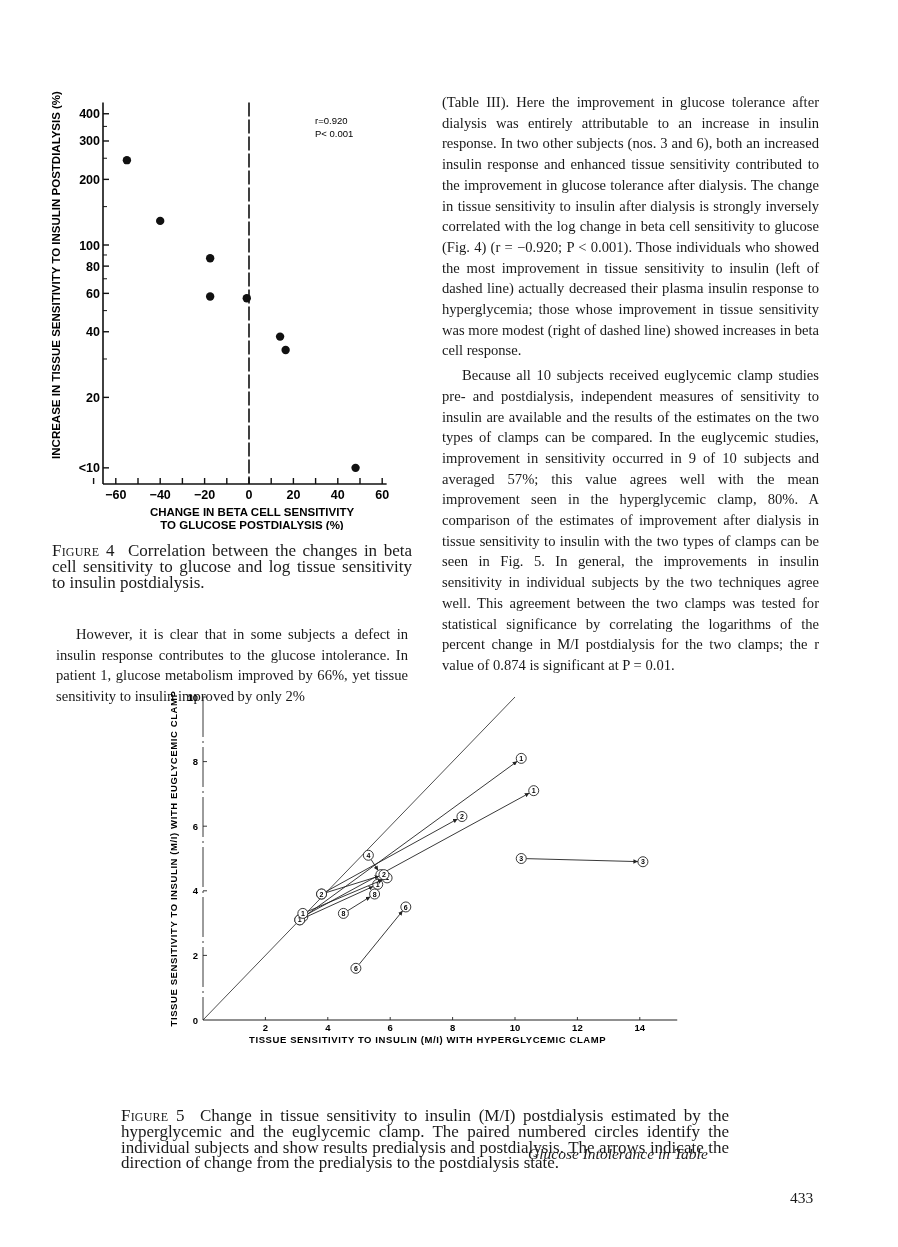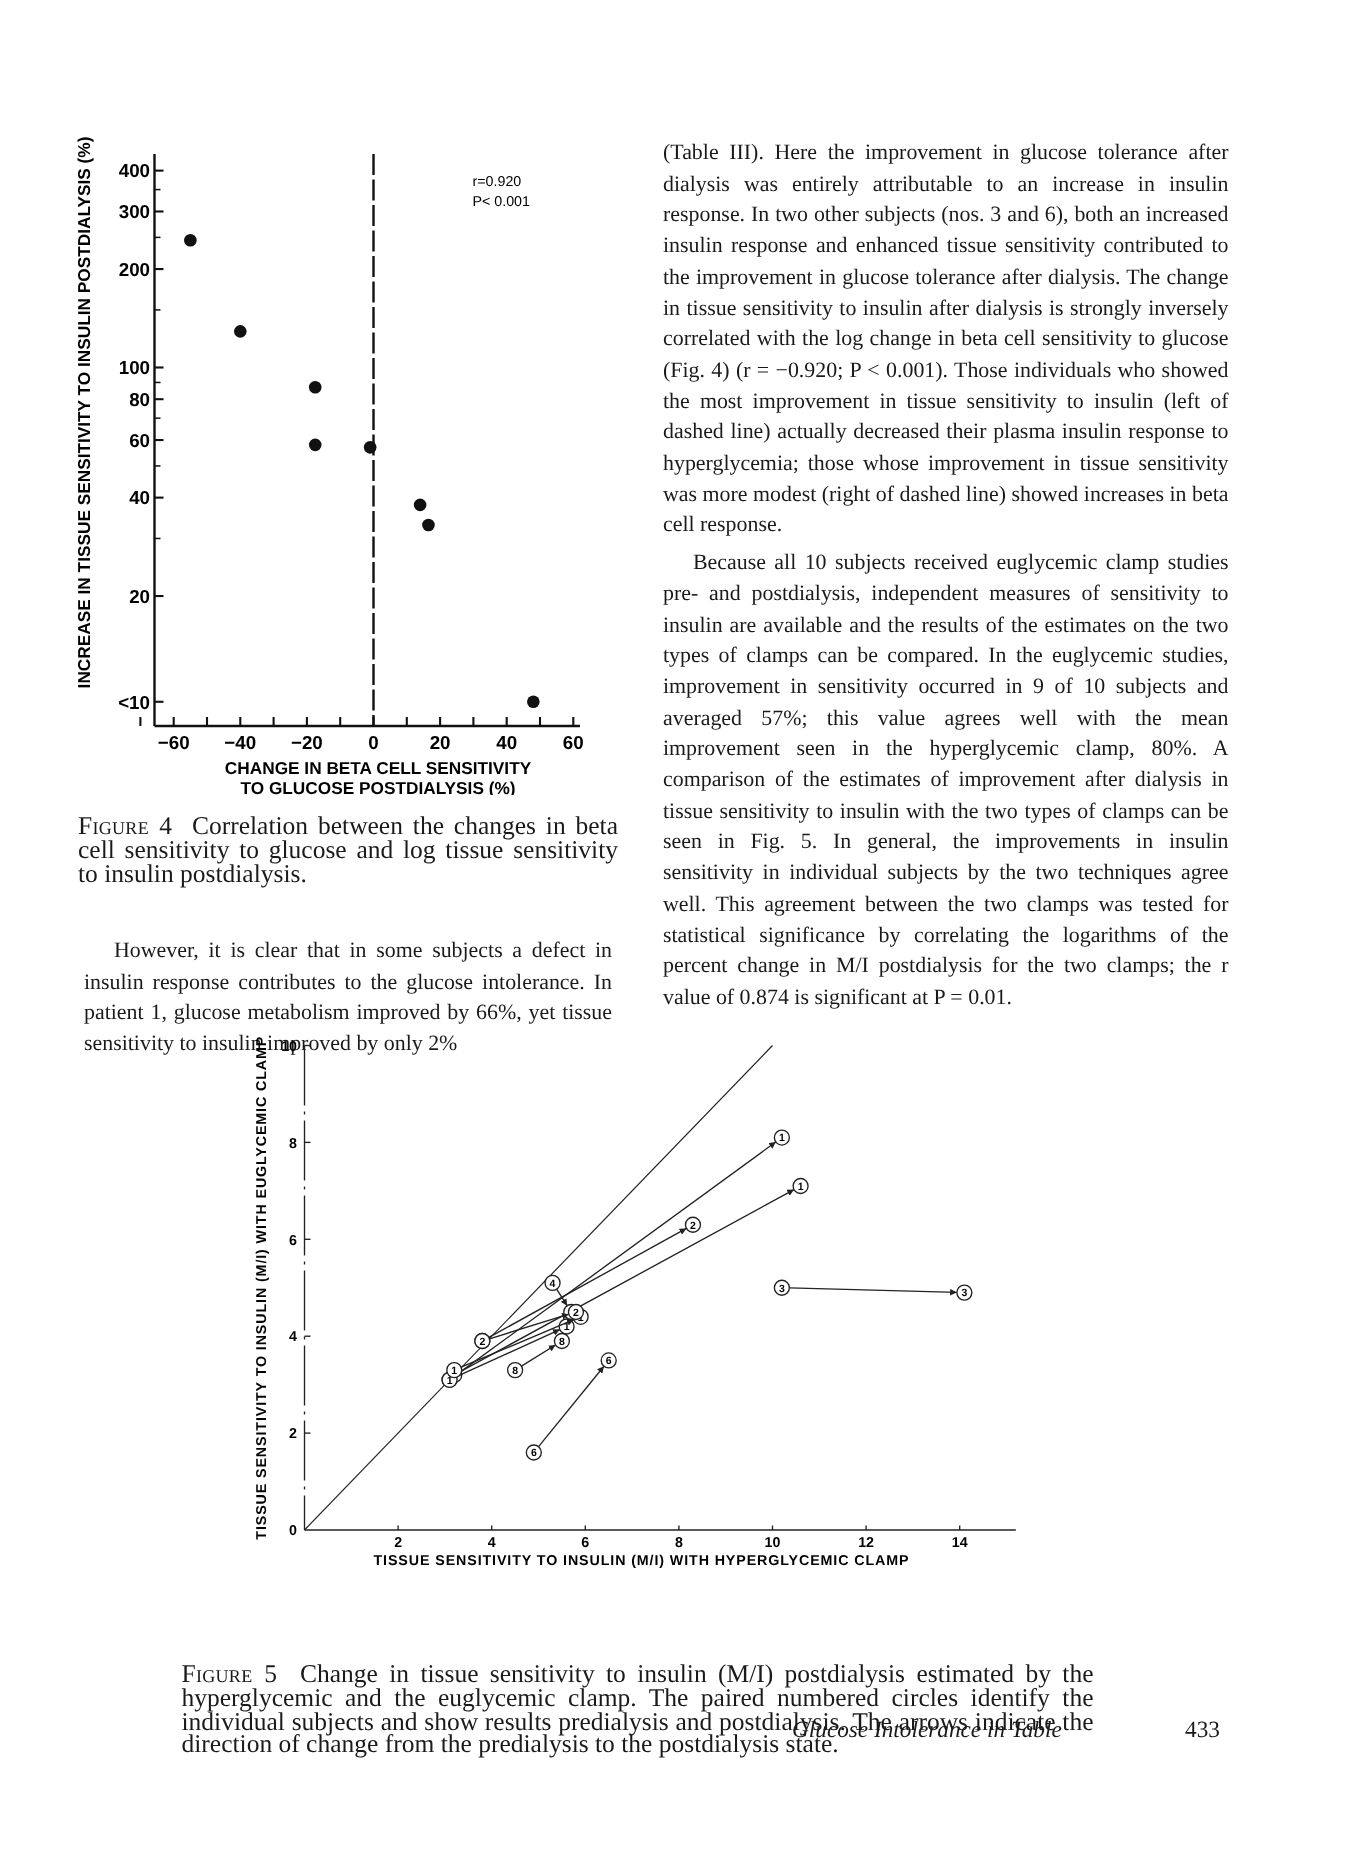--- a/index.html
+++ b/index.html
@@ -183,13 +183,13 @@
     <text x="267.64" y="353" text-anchor="middle" font-size="9.5" font-weight="bold" letter-spacing="0.6">TISSUE SENSITIVITY TO INSULIN (M/I) WITH HYPERGLYCEMIC CLAMP</text>
     <text x="0" y="0" text-anchor="middle" font-size="9.5" font-weight="bold" letter-spacing="0.6" transform="translate(17,168.5) rotate(-90)">TISSUE SENSITIVITY TO INSULIN (M/I) WITH EUGLYCEMIC CLAMP</text>
   </svg>
 
 <div class="abs caption" style="left:121px;top:1108px;width:608px;">
   <span class="lbl">Figure 5</span>&nbsp;
   <span>Change in tissue sensitivity to insulin (M/I) postdialysis estimated by the hyperglycemic and the euglycemic clamp. The paired numbered circles identify the individual subjects and show results predialysis and postdialysis. The arrows indicate the direction of change from the predialysis to the postdialysis state.</span>
 </div>
 
 <div class="abs footer-title" style="left:528px;top:1145px;">Glucose Intolerance in Table</div>
-<div class="abs footer-page" style="left:790px;top:1145px;">433</div>
+<div class="abs footer-page" style="left:790px;top:1189px;">433</div>
 
 </body></html>

